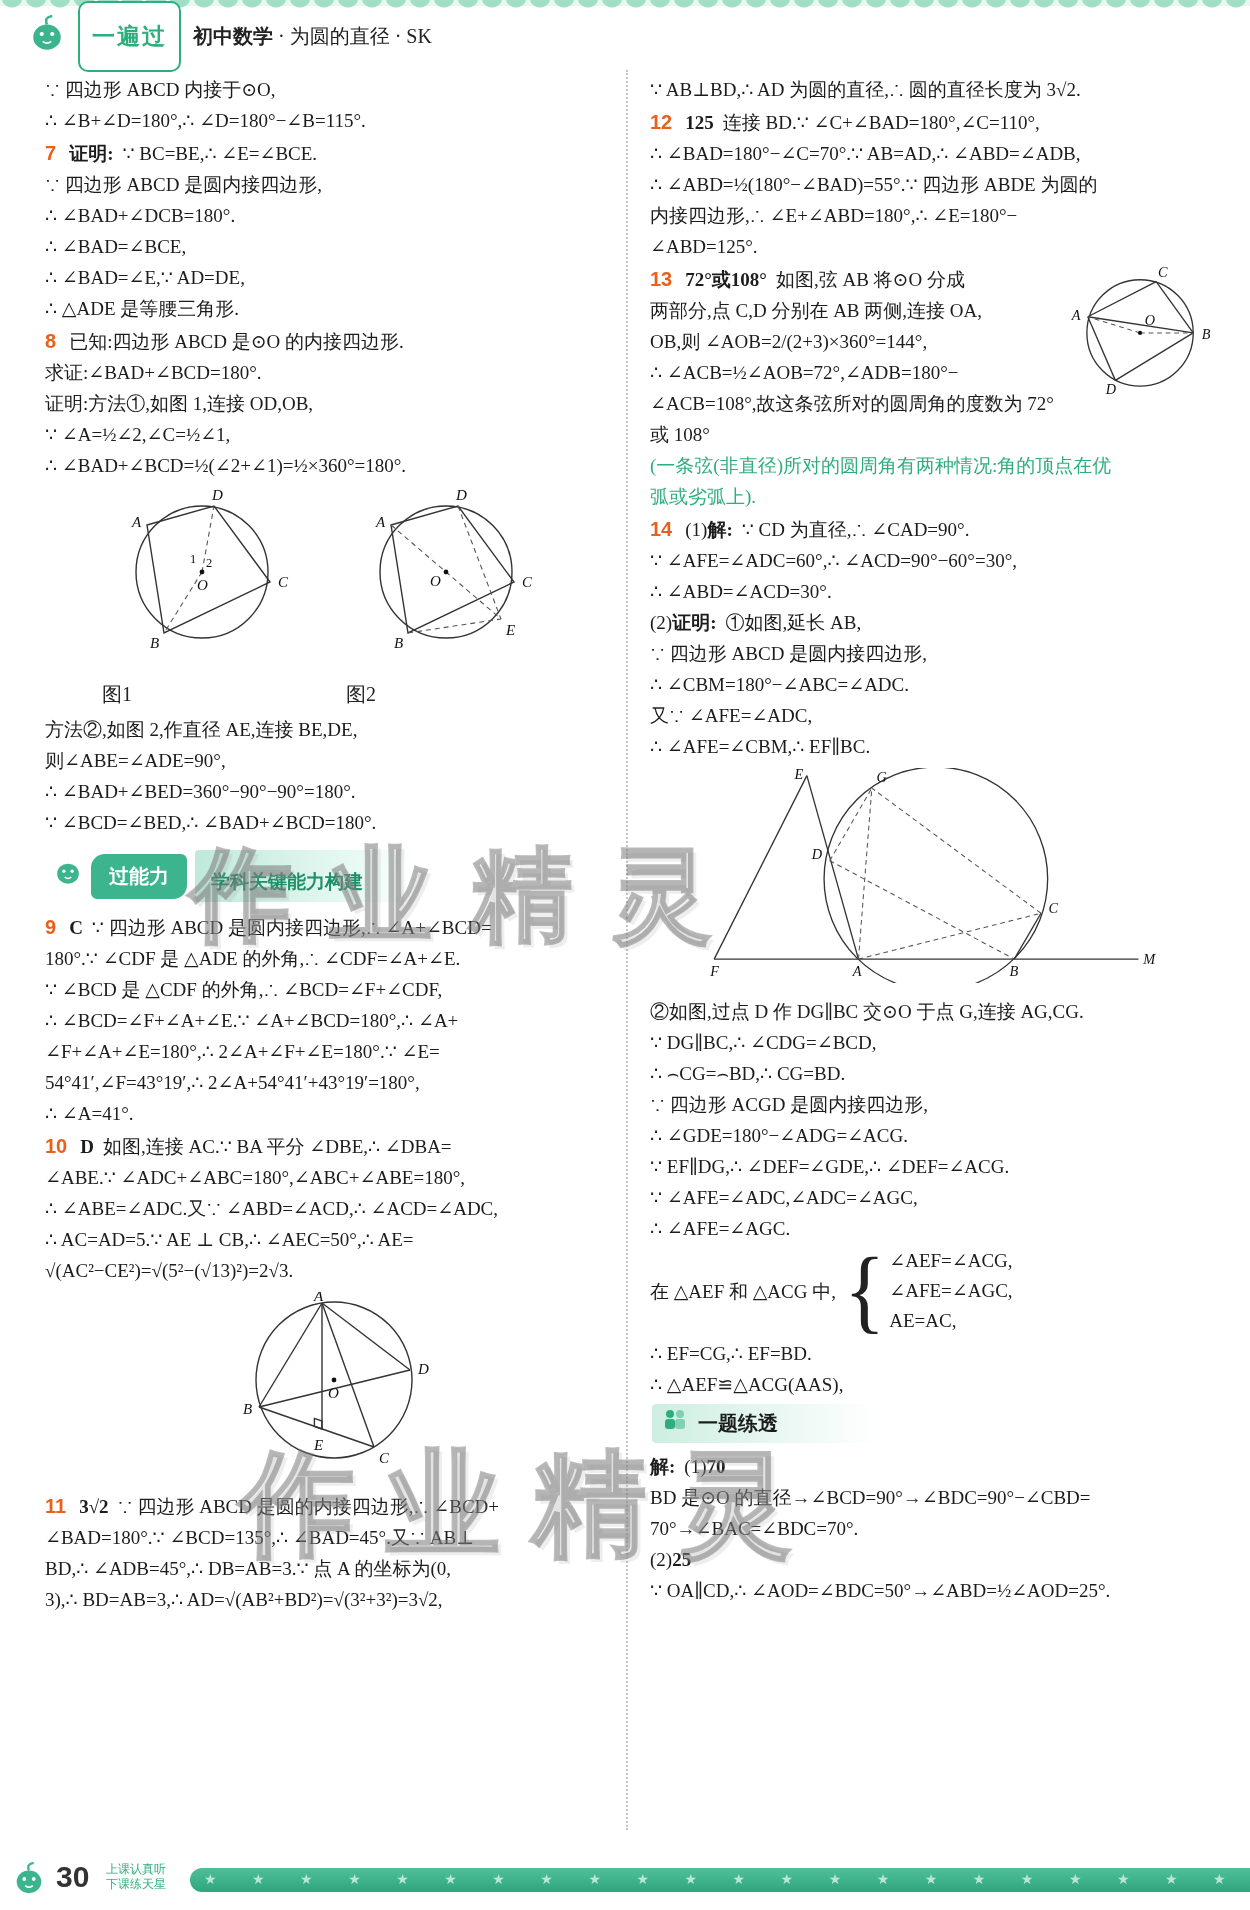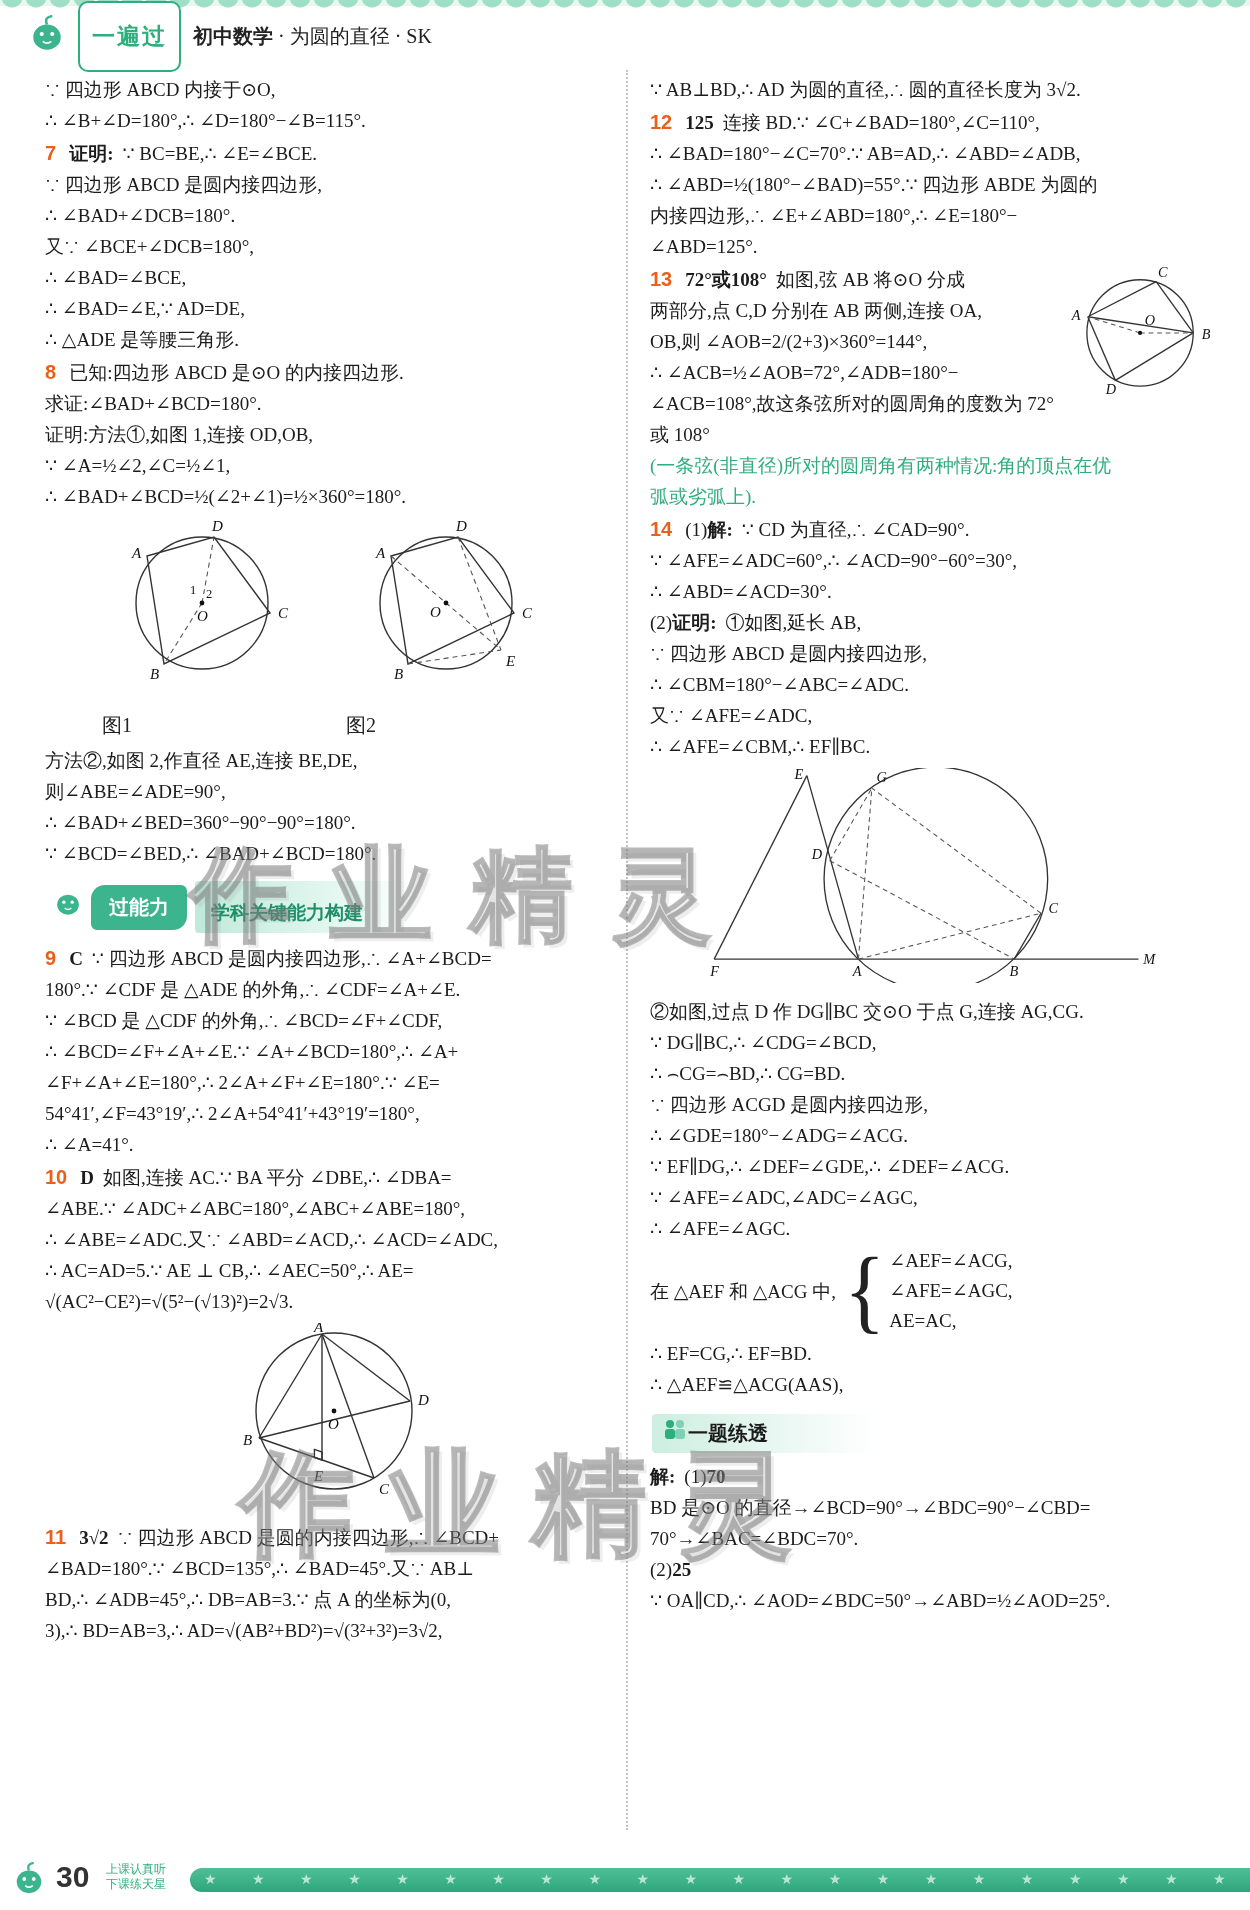--- a/index.html
+++ b/index.html
@@ -42,21 +42,21 @@
   .pt{fill:#111}
   .figfloat{float:right;margin:2px 0 2px 10px}
   .clear{clear:both}
 
   .band-ability{display:flex;align-items:center;gap:8px;margin:12px 0 10px 8px}
   .badge{background:#3cb48e;color:#fff;font-family:"Liberation Sans","DejaVu Sans",sans-serif;
          font-weight:700;font-size:20px;padding:7px 18px;border-radius:14px 6px 14px 6px}
   .bandtitle{background:linear-gradient(90deg,#bfe9da,#eafaf4 75%,rgba(255,255,255,0));
          color:#1f8f68;font-weight:700;font-size:19px;padding:16px 52px 5px 16px;border-radius:4px;
          font-family:"Liberation Sans","DejaVu Sans",sans-serif}
-  .band-practice{display:flex;align-items:flex-start;margin:14px 0 8px 2px;
+  .band-practice{display:flex;align-items:flex-start;gap:10px;margin:4px 0 8px 2px;
          background:linear-gradient(90deg,#cdeee1,rgba(255,255,255,0) 75%);width:300px;padding:4px 10px;border-radius:4px}
   .ptitle{font-weight:700;font-size:20px;color:#1c1c1c;font-family:"Liberation Sans","DejaVu Sans",sans-serif}
 
   .bracewrap{display:flex;align-items:center;margin:2px 0}
   .bracewrap .pre{margin-right:4px}
   .brace{font-size:86px;font-weight:400;line-height:.8;transform:scaleY(1.08);margin:0 4px;color:#222}
   .bracerows div{line-height:30px}
 
   .wm{position:absolute;font-weight:700;letter-spacing:38px;color:rgba(140,140,140,0.10);
       -webkit-text-stroke:2.2px rgba(120,120,120,0.5);pointer-events:none;z-index:5;
@@ -102,21 +102,20 @@
 
   <div id="colL" class="col">
       <div class="para">
         <div class="ln"><span class="seg ">∵ 四边形 ABCD 内接于⊙O,</span></div>
         <div class="ln"><span class="seg ">∴ ∠B+∠D=180°,∴ ∠D=180°−∠B=115°.</span></div>
       </div>
       <div class="para">
         <div class="ln"><span class="seg n">7</span><span class="seg b">证明:</span><span class="seg ">∵ BC=BE,∴ ∠E=∠BCE.</span></div>
         <div class="ln"><span class="seg ">∵ 四边形 ABCD 是圆内接四边形,</span></div>
         <div class="ln"><span class="seg ">∴ ∠BAD+∠DCB=180°.</span></div>
-        <div class="ln"><span class="seg ">又∵ ∠BCE+∠DCB=180°,</span></div>
         <div class="ln"><span class="seg ">∴ ∠BAD=∠BCE,</span></div>
         <div class="ln"><span class="seg ">∴ ∠BAD=∠E,∵ AD=DE,</span></div>
         <div class="ln"><span class="seg ">∴ △ADE 是等腰三角形.</span></div>
       </div>
       <div class="para">
         <div class="ln"><span class="seg n">8</span><span class="seg ">已知:四边形 ABCD 是⊙O 的内接四边形.</span></div>
         <div class="ln"><span class="seg ">求证:∠BAD+∠BCD=180°.</span></div>
         <div class="ln"><span class="seg ">证明:方法①,如图 1,连接 OD,OB,</span></div>
         <div class="ln"><span class="seg ">∵ ∠A=½∠2,∠C=½∠1,</span></div>
         <div class="ln"><span class="seg ">∴ ∠BAD+∠BCD=½(∠2+∠1)=½×360°=180°.</span></div>

